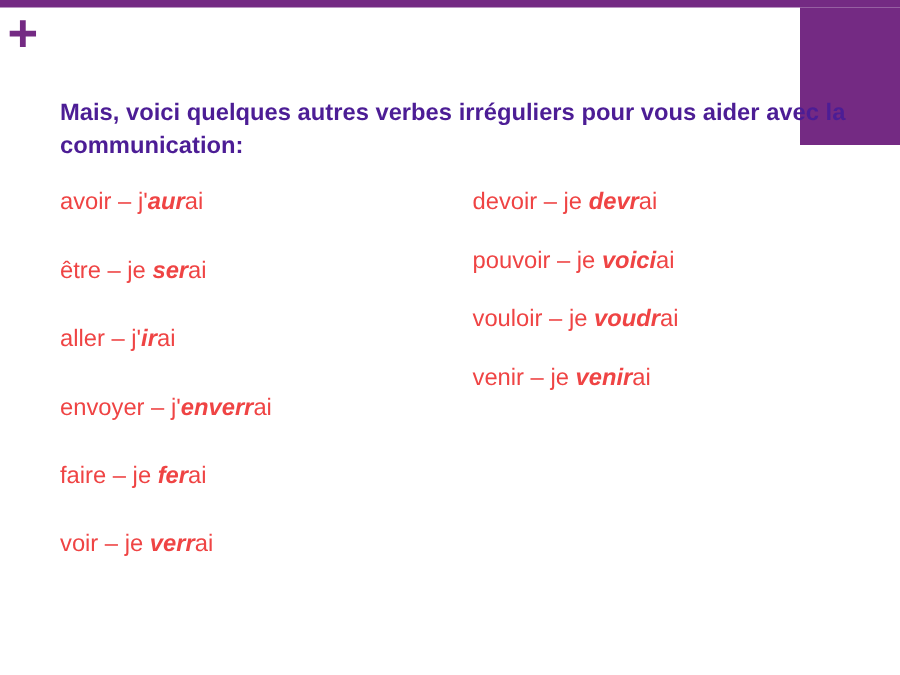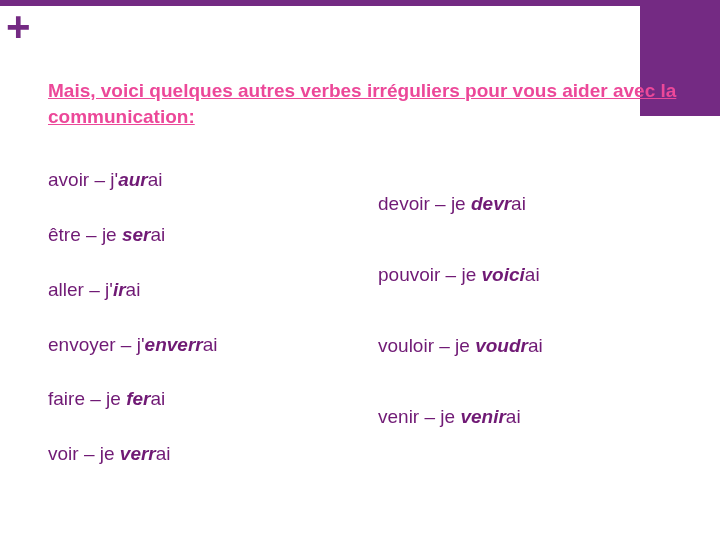--- a/index.html
+++ b/index.html
@@ -37,48 +37,46 @@
   }
   .content {
     position: absolute;
     top: 78px;
     left: 48px;
     right: 30px;
   }
   .heading {
     font-size: 19px;
     font-weight: bold;
-    color: #ec4899;
+    color: #4c1d95;
     line-height: 1.35;
-    margin-bottom: 40px;
-    text-decoration: underline;
+    margin-bottom: 22px;
   }
   .columns {
     display: flex;
     gap: 20px;
   }
   .col-left {
     flex: 0 0 310px;
     display: flex;
     flex-direction: column;
   }
   .col-right {
     flex: 1;
     display: flex;
     flex-direction: column;
   }
   .verb-line {
     font-size: 19px;
-    color: #701a75;
+    color: #ef4444;
     margin-bottom: 32px;
     line-height: 1.2;
   }
   .col-right .verb-line {
     margin-bottom: 24px;
-    margin-top: 24px;
   }
   .stem { font-weight: bold; font-style: italic; }
   .ending {}
 </style>
 </head>
 <body>
 
 <div class="topbar"></div>
 <div class="plus">+</div>
 <div class="corner"></div>

